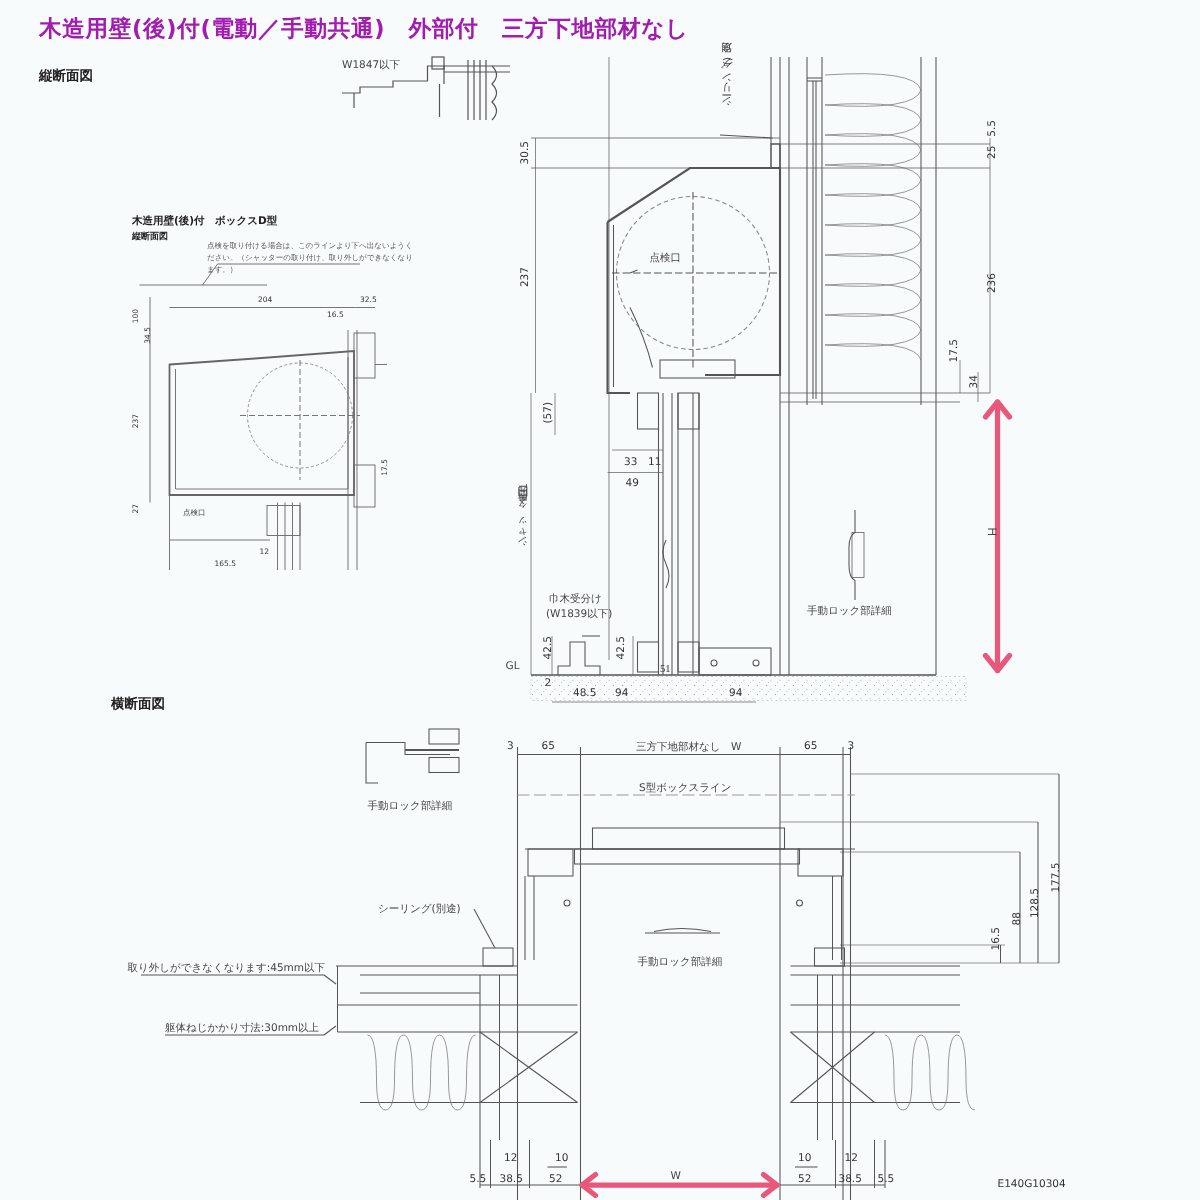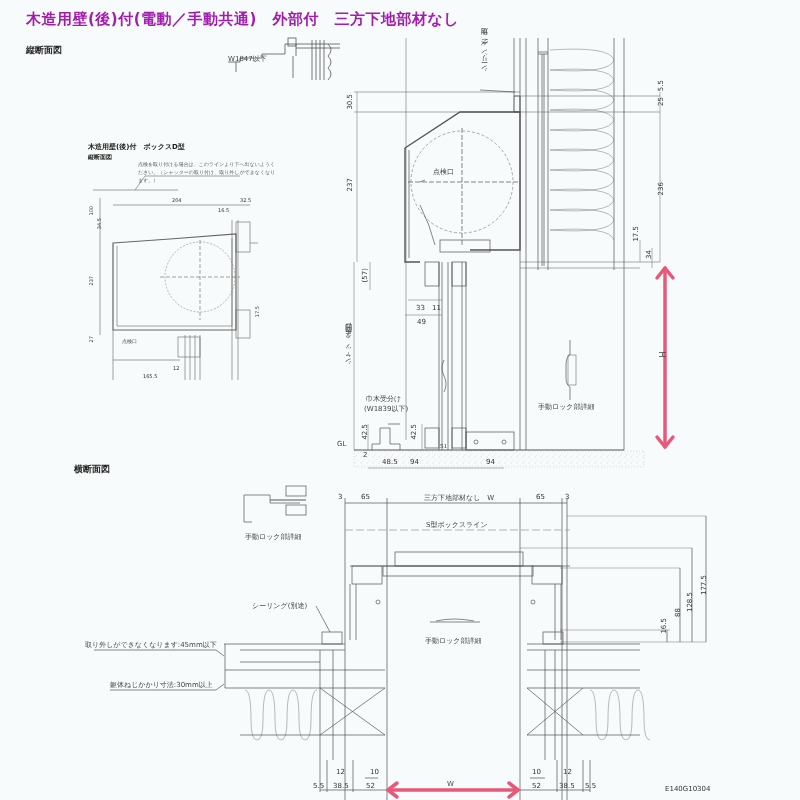--- a/index.html
+++ b/index.html
@@ -242,21 +242,21 @@
     <line x1="557" y1="760" x2="557" y2="792"></line>
   </g>
 
   <g stroke="#e8587a" stroke-width="3.5" fill="none" stroke-linecap="round" stroke-linejoin="round">
     <line x1="388" y1="790" x2="518" y2="790"></line>
     <polyline points="397,783 388,790 397,797"></polyline>
     <polyline points="509,783 518,790 509,797"></polyline>
   </g>
 </svg>
 
-<div class="abs lbl" style="left:228px;top:38px;margin-top:16px;">W1847以下</div>
+<div class="abs lbl" style="left:228px;top:38px;">W1847以下</div>
 
 <div class="abs" style="left:88px;top:142px;font-size:7px;font-weight:bold;">木造用壁(後)付　ボックスD型</div>
 <div class="abs" style="left:88px;top:153px;font-size:6px;font-weight:bold;">縦断面図</div>
 <div class="abs note" style="left:138px;top:160px;">点検を取り付ける場合は、このラインより下へ出ないようください。（シャッターの取り付け、取り外しができなくなります。）</div>
 <div class="abs dim" style="left:172px;top:197px;font-size:5px;">204</div>
 <div class="abs dim" style="left:240px;top:197px;font-size:5px;">32.5</div>
 <div class="abs dim" style="left:218px;top:207px;font-size:5px;">16.5</div>
 <div class="abs dim vt" style="left:88px;top:206px;font-size:5px;">100</div>
 <div class="abs dim vt" style="left:96px;top:218px;font-size:5px;">34.5</div>
 <div class="abs dim vt" style="left:88px;top:276px;font-size:5px;">237</div>

